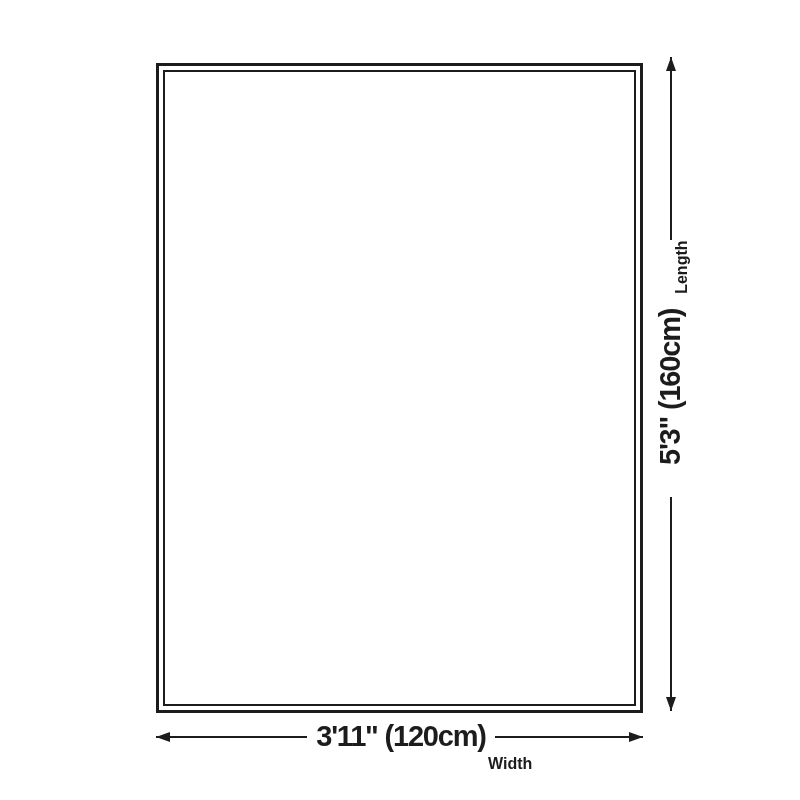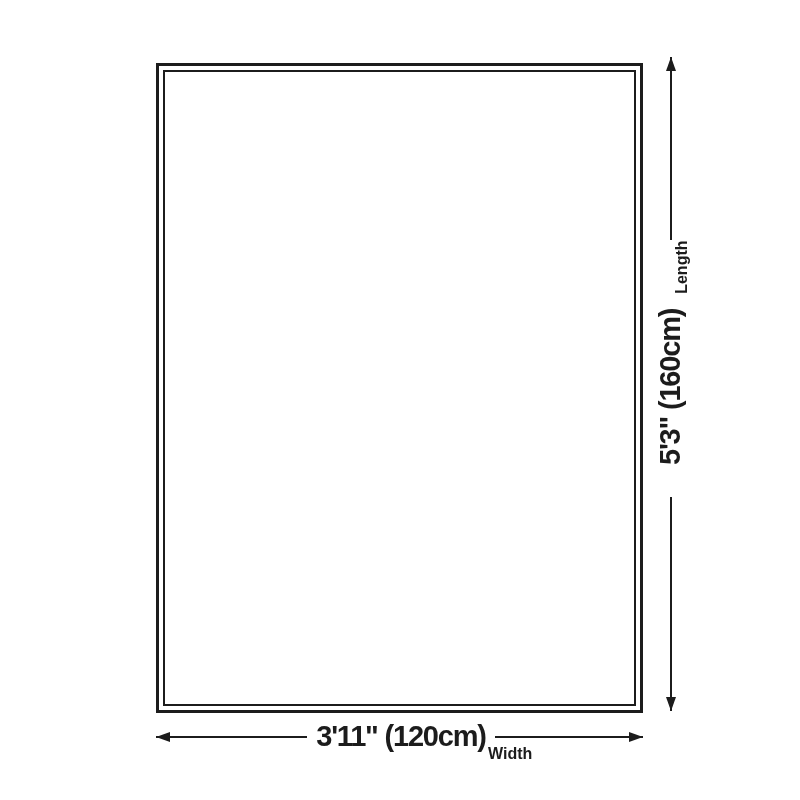--- a/index.html
+++ b/index.html
@@ -100,21 +100,21 @@
   .dim-label {
     font-size: 16px;
     font-weight: 700;
     color: #1c1c1c;
     white-space: nowrap;
     line-height: 1;
   }
   .h-label {
     position: absolute;
     left: -7px;
-    top: 10px;
+    top: 20px;
   }
   .v-label {
     position: relative;
     top: 11px;
     flex: 0 0 auto;
   }
 </style>
 </head>
 <body>
 

